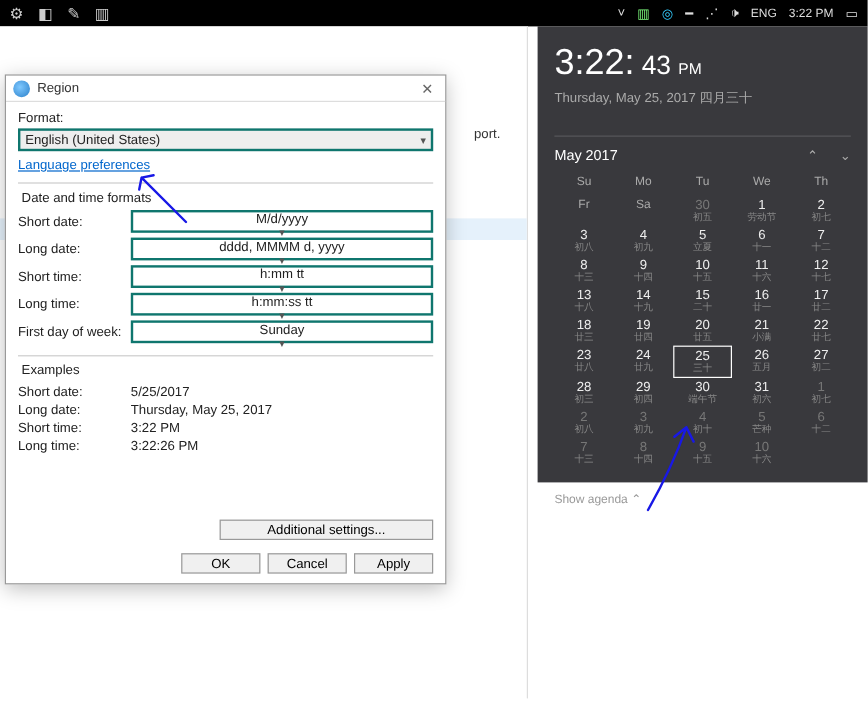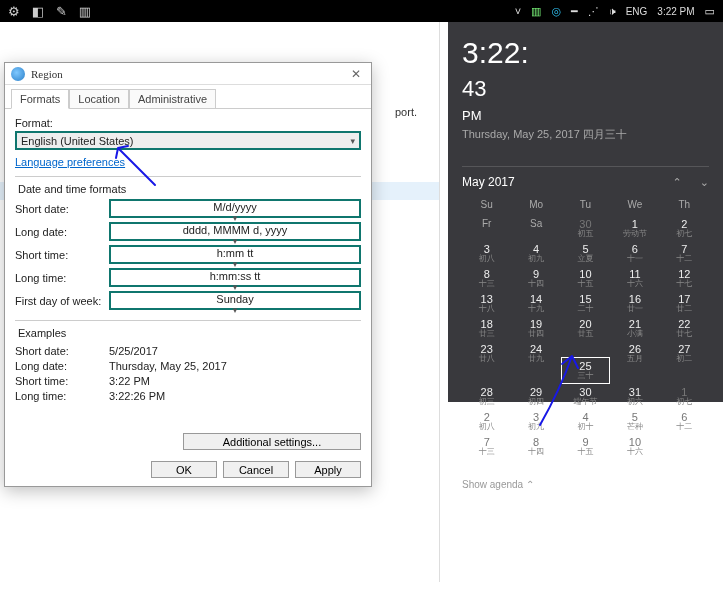--- a/index.html
+++ b/index.html
@@ -15,21 +15,21 @@
   
   .bg-window { position: absolute; top: 22px; left: 0; width: 440px; height: 560px; background: #fff; border-right: 1px solid #ddd; }
   .bg-title { padding: 6px 4px 10px 4px; color: #333; font-size: 11px; }
   .bg-row { height: 18px; background: #e5f1fb; margin-top: 160px; }
   .bg-text { position: absolute; top: 106px; left: 395px; font-size: 11px; color: #333; }
 
   
   .dialog { position: absolute; top: 62px; left: 4px; width: 368px; height: 425px; background: #fff; border: 1px solid #999; box-shadow: 0 4px 16px rgba(0,0,0,0.25); }
   .dlg-titlebar { height: 22px; display: flex; align-items: center; padding: 0 6px; border-bottom: 1px solid #ddd; }
   .dlg-titlebar .icon { width: 14px; height: 14px; border-radius: 50%; background: radial-gradient(circle at 40% 40%, #7ec8ff, #2a7fc9); margin-right: 6px; }
-  .dlg-titlebar .title { font-size: 11px; color: #333; font-family: Liberation Serif, serif; }
+  .dlg-titlebar .title { font-size: 11px; color: #333; }
   .dlg-titlebar .close { margin-left: auto; color: #666; font-size: 12px; cursor: pointer; padding: 0 4px; }
 
   .tabs { display: flex; padding: 4px 6px 0 6px; border-bottom: 1px solid #ccc; }
   .tab { padding: 3px 8px; font-size: 11px; border: 1px solid #ccc; border-bottom: none; background: #fafafa; margin-right: 0; color: #444; cursor: pointer; }
   .tab.active { background: #fff; border-bottom: 1px solid #fff; margin-bottom: -1px; }
 
   .content { padding: 8px 10px; font-size: 11px; color: #222; }
   .row { display: flex; align-items: center; margin-bottom: 4px; }
   .row .lbl { width: 94px; }
   .select { flex: 1; height: 19px; border: 2px solid #0f766e; background: #eee; padding: 0 4px; display: flex; align-items: center; justify-content: space-between; font-size: 11px; }
@@ -39,34 +39,34 @@
   .group-label { margin: 6px 0 4px 0; padding-top:4px;}
   hr.sep { border: none; border-top: 1px solid #ccc; margin: 4px 0 6px 0; }
   .example-row { display: flex; margin-bottom: 3px; }
   .example-row .lbl { width: 94px; }
   .btn { height: 17px; min-width: 66px; border: 1px solid #999; background: #f0f0f0; font-size: 11px; cursor: pointer; }
   .btn-row { position: absolute; bottom: 8px; right: 10px; display: flex; gap: 6px; }
   .btn.wide { width: 178px; position: absolute; right: 10px; bottom: 36px; }
 
   
   .flyout { position: absolute; top: 22px; right: 0; width: 275px; height: 380px; background: rgba(40,40,45,0.92); color: #ddd; padding: 14px 14px 8px 14px; font-weight: 300;}
-  .clock { font-size: 30px; color: #fff; font-weight: 300; display: flex; align-items: baseline; gap: 6px; flex-direction: column; }
+  .clock { font-size: 30px; color: #fff; font-weight: 300; display: flex; align-items: baseline; gap: 6px; }
   .clock .ampm { font-size: 13px; }
   .clock .sec {font-size:22px;}
   .datestr { font-size: 11px; color: #aaa; margin: 4px 0 24px 0; }
   .divider { border-top: 1px solid rgba(255,255,255,0.15); margin-bottom:8px;}
   .month-row { display: flex; align-items: center; font-size: 12px; color: #fff; margin-bottom: 8px; }
   .month-row .nav { margin-left: auto; display: flex; gap: 18px; color: #aaa; font-size: 11px; cursor: pointer; }
   .cal { display: grid; grid-template-columns: repeat(5, 1fr); gap: 0; text-align: center; }
   .cal .hd { color: #aaa; font-size: 10px; padding: 2px 0 6px 0; }
   .cal .cell { padding: 2px 0 3px 0; }
   .cal .cell .n { font-size: 11px; color: #eee; }
   .cal .cell .s { font-size: 8px; color: #888; display:block; line-height:1;}
   .cal .cell.dim .n { color: #777; }
-  .cal .cell.today { border: 1px solid #fff; margin-top: 16px; }
+  .cal .cell.today { border: 1px solid #fff; }
   .agenda { text-align: left; font-size: 10px; color: #999; margin-top: 20px; cursor:pointer; }
 
   
   .annot { position: absolute; pointer-events: none; }
 </style>
 </head>
 <body>
 
 <div class="taskbar">
   <div class="left">
@@ -91,25 +91,20 @@
 <div class="bg-window">
   <div class="bg-row"></div>
 </div>
 <div class="bg-text">port.</div>
 
 <div class="dialog">
   <div class="dlg-titlebar">
     <div class="icon"></div>
     <div class="title">Region</div>
     <div class="close">✕</div>
-  </div>
-  <div class="tabs">
-    <div class="tab active">Formats</div>
-    <div class="tab">Location</div>
-    <div class="tab">Administrative</div>
   </div>
   <div class="content">
     <div style="margin-bottom:2px">Format:</div>
     <div class="select">
       <span>English (United States)</span>
       <span class="arrow">▾</span>
     </div>
     <a class="link">Language preferences</a>
 
     <hr class="sep">

